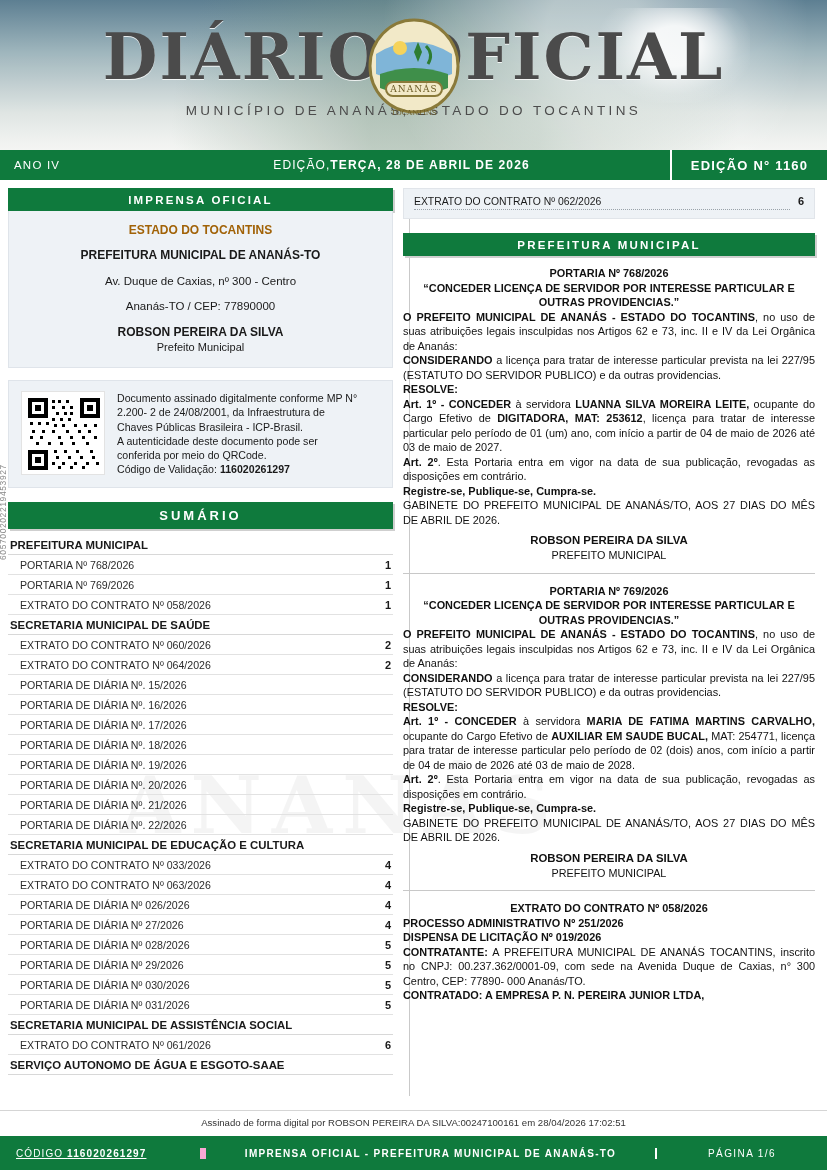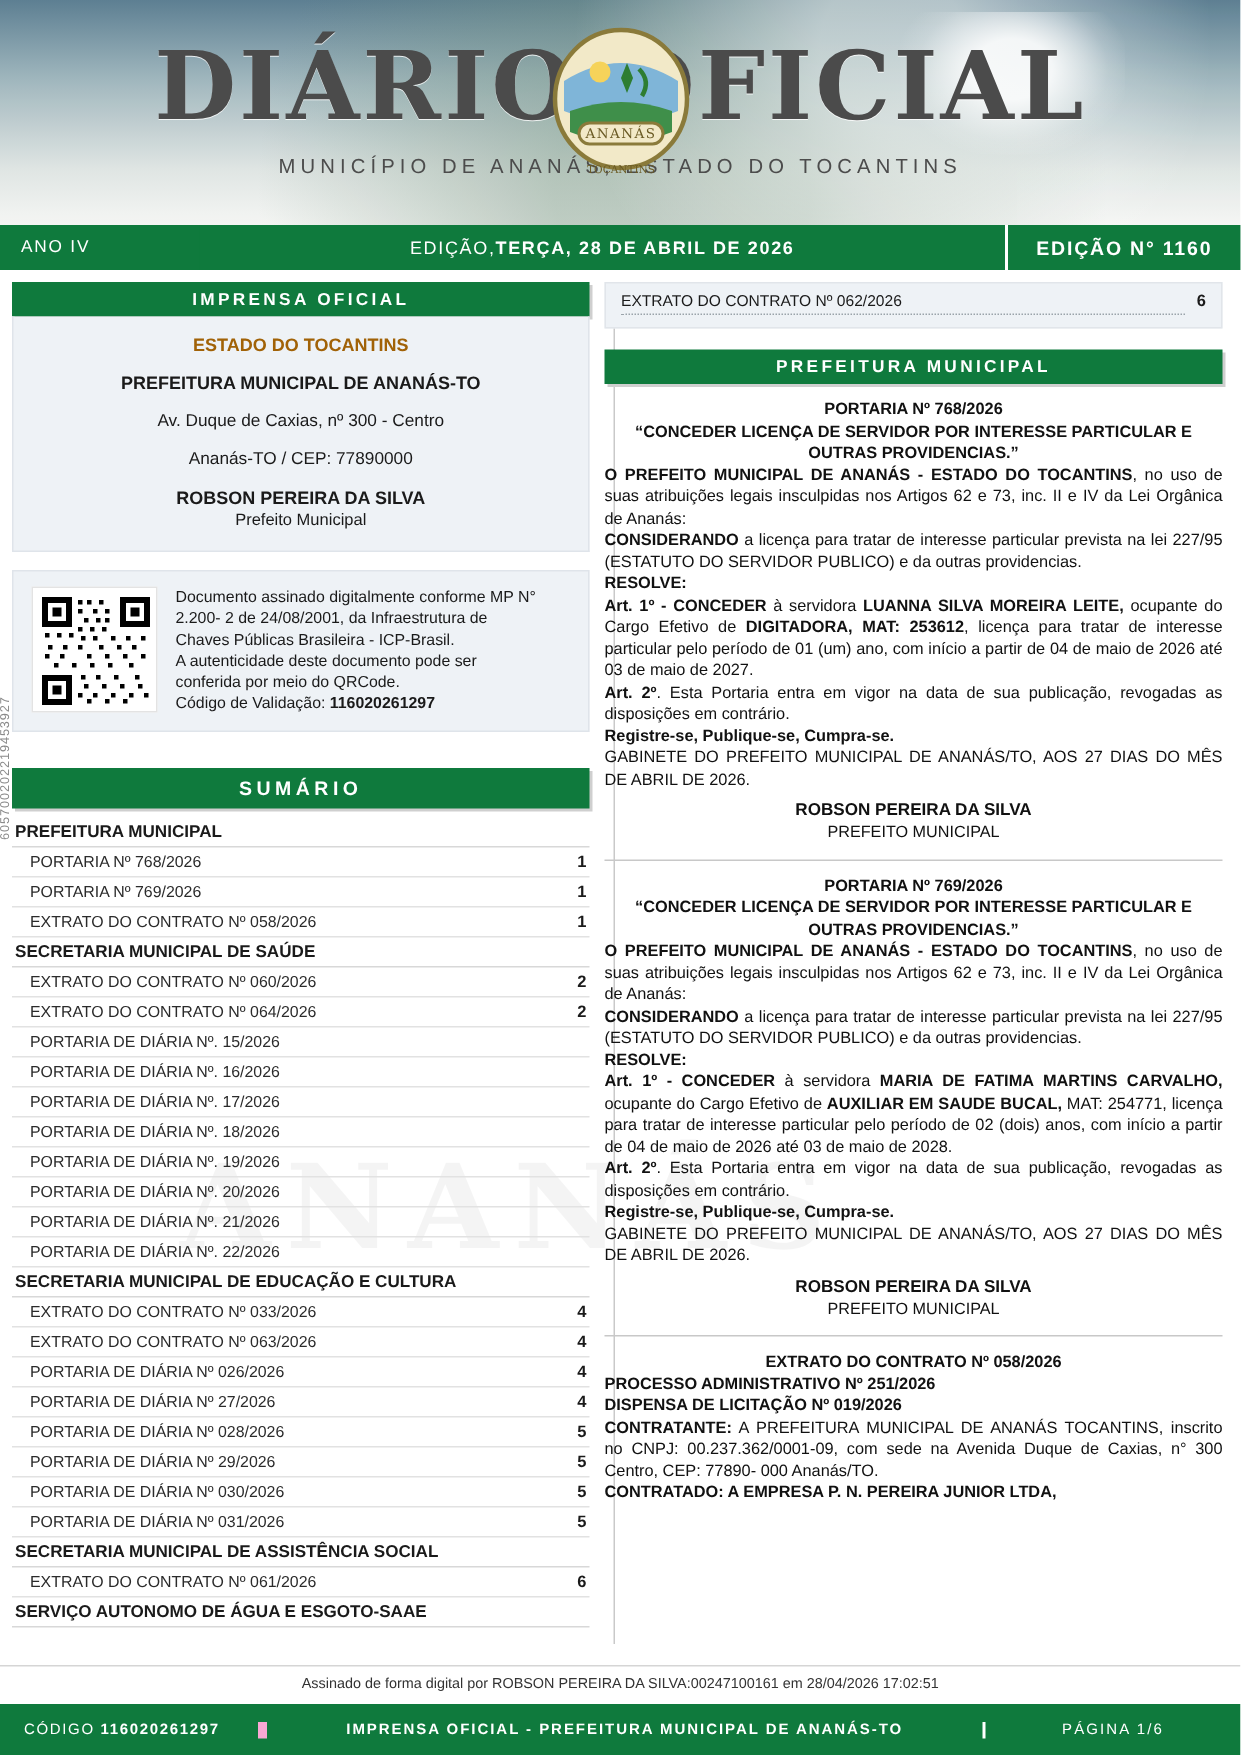--- a/index.html
+++ b/index.html
@@ -126,21 +126,21 @@
     background:#ffffff;
     padding:4px;
     border:1px solid #e3e3e3;
   }
   .qr svg { display:block; }
   .sign-text { font-size:10.6px; line-height:1.35; text-align:left; color:#1a1a1a; }
   .sign-text .just { text-align:justify; }
   .sign-text .code { font-weight:bold; }
 
   
-  .sumario-wrap { margin-top:24px; }
+  .sumario-wrap { margin-top:14px; }
   .bar-sumario {
     background:#0f7a3d; color:#fff; text-align:center;
     font-size:13px; font-weight:bold; letter-spacing:3px;
     padding:6px 0 6px 0;
     box-shadow:2px 2px 0 #cfcfcf;
   }
   .toc { margin-top:6px; }
   .toc-group {
     font-size:11.4px; font-weight:bold; color:#1a1a1a;
     padding:4px 2px 3px 2px;
@@ -188,21 +188,21 @@
     padding-top:6px;
   }
   .footer {
     position:absolute; left:0; right:0; bottom:0;
     height:34px;
     background:#0f7a3d;
     color:#fff;
     display:flex; align-items:center;
     font-size:10px; letter-spacing:1.1px;
   }
-  .footer .f1 { width:172px; padding-left:16px; }
+  .footer .f1 { width:200px; padding-left:16px;text-decoration:underline; }
   .footer .f2 { flex:1; text-align:center; font-weight:bold; letter-spacing:1.3px; border-left:6px solid #f9a8d4; border-right:2px solid #fff; }
   .footer .f3 { width:170px; text-align:center; letter-spacing:1.4px; }
 
   
   .side-code {
     position:absolute;
     left:-2px; top:560px;
     transform: rotate(-90deg);
     transform-origin: left top;
     font-size:8.5px;

